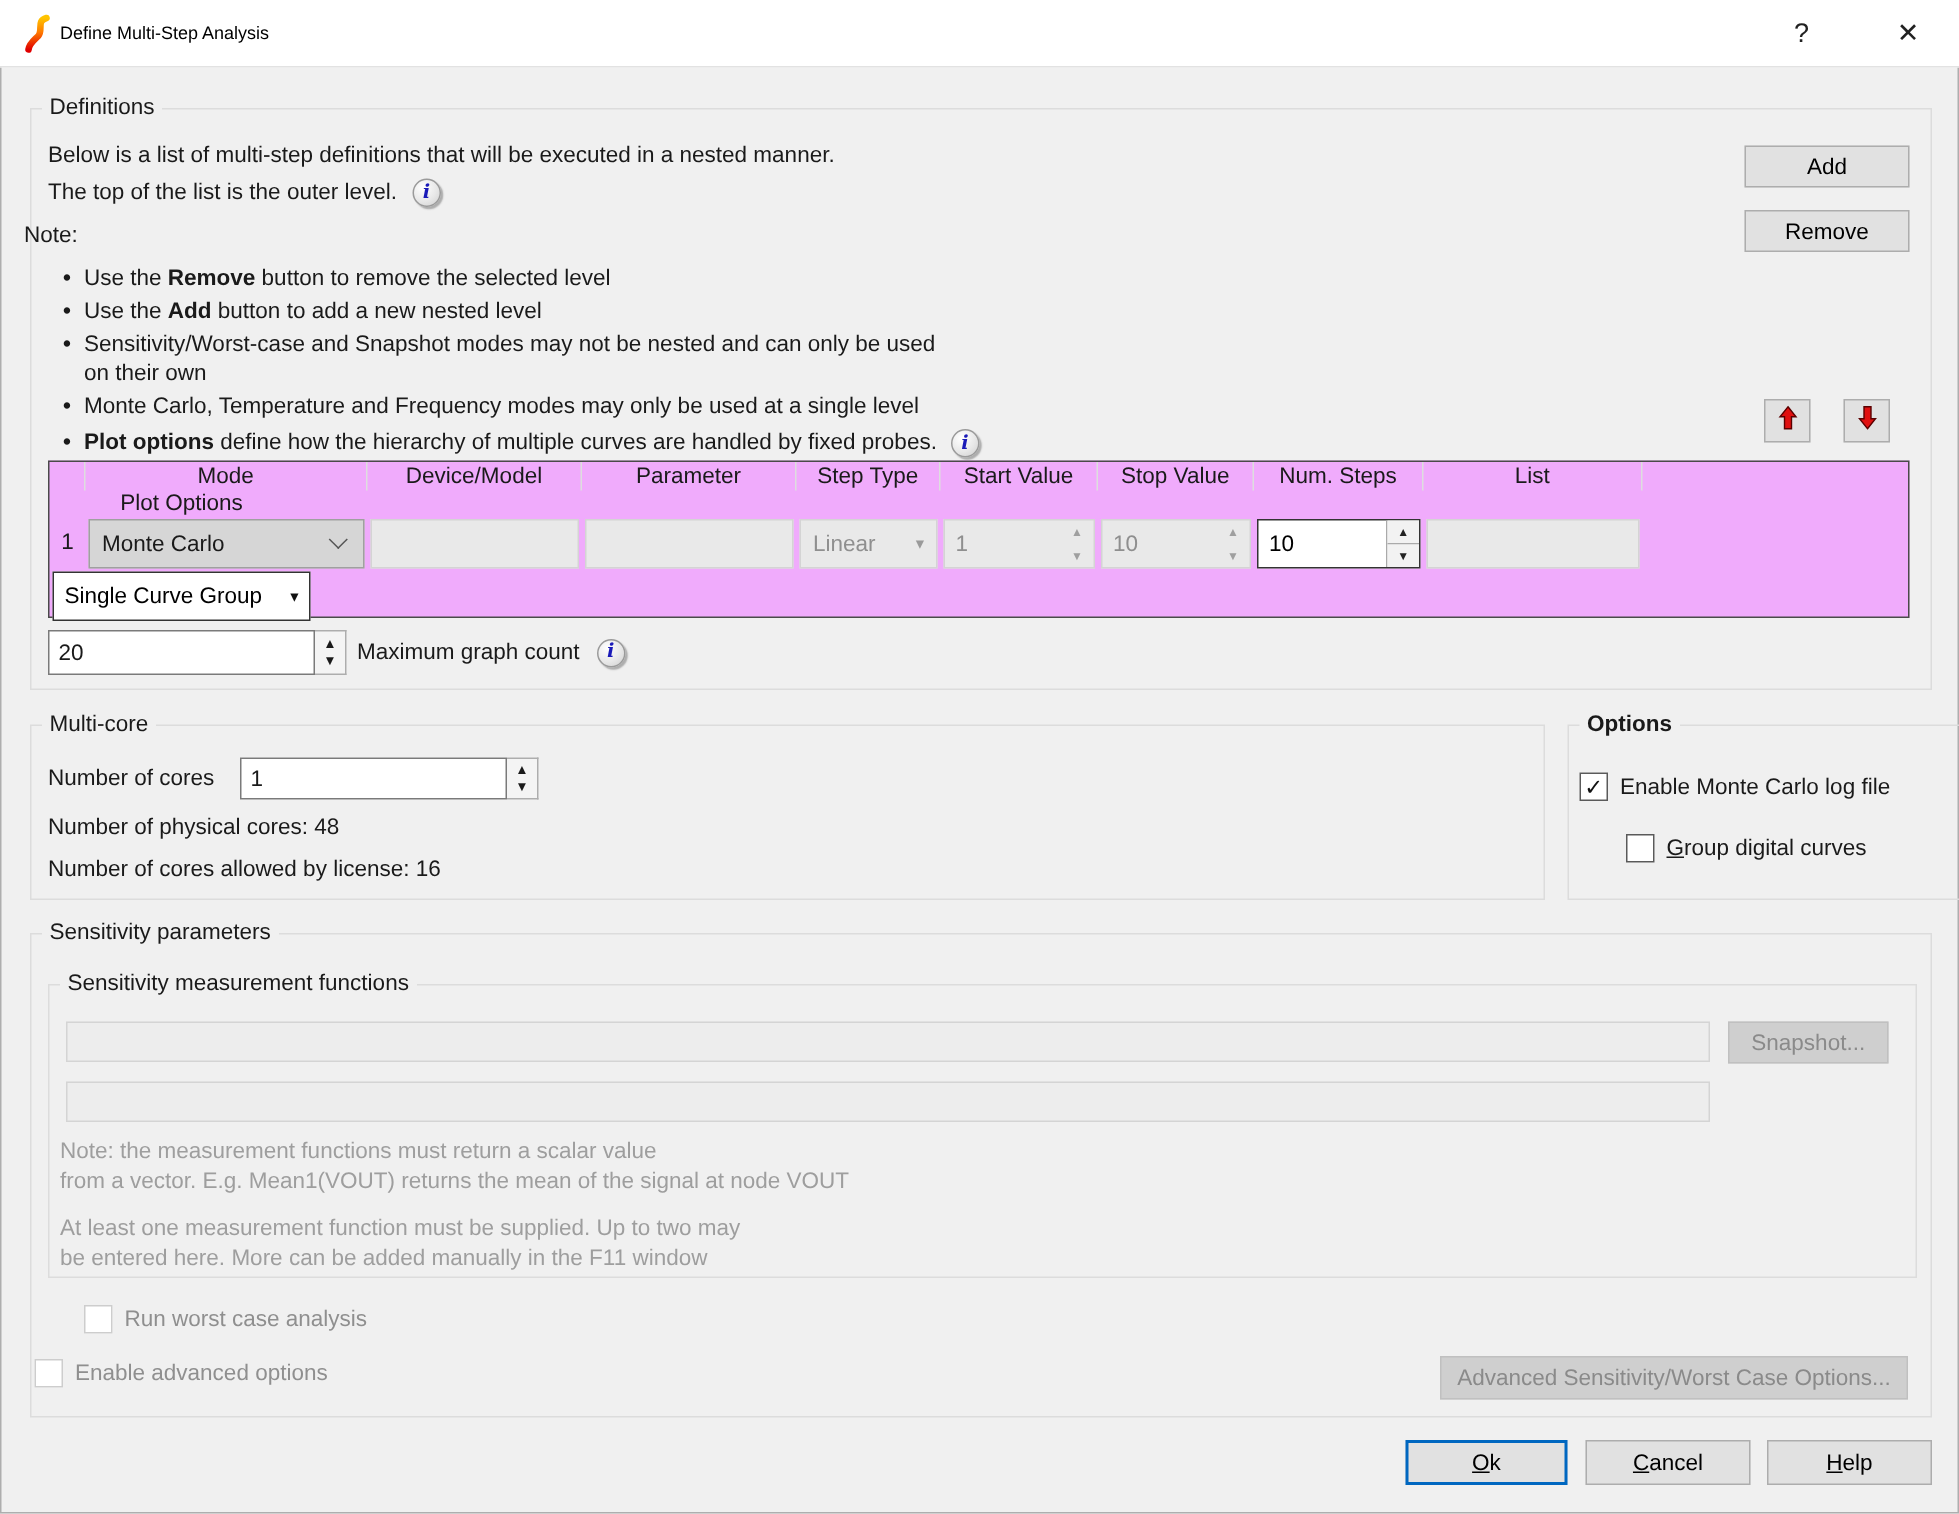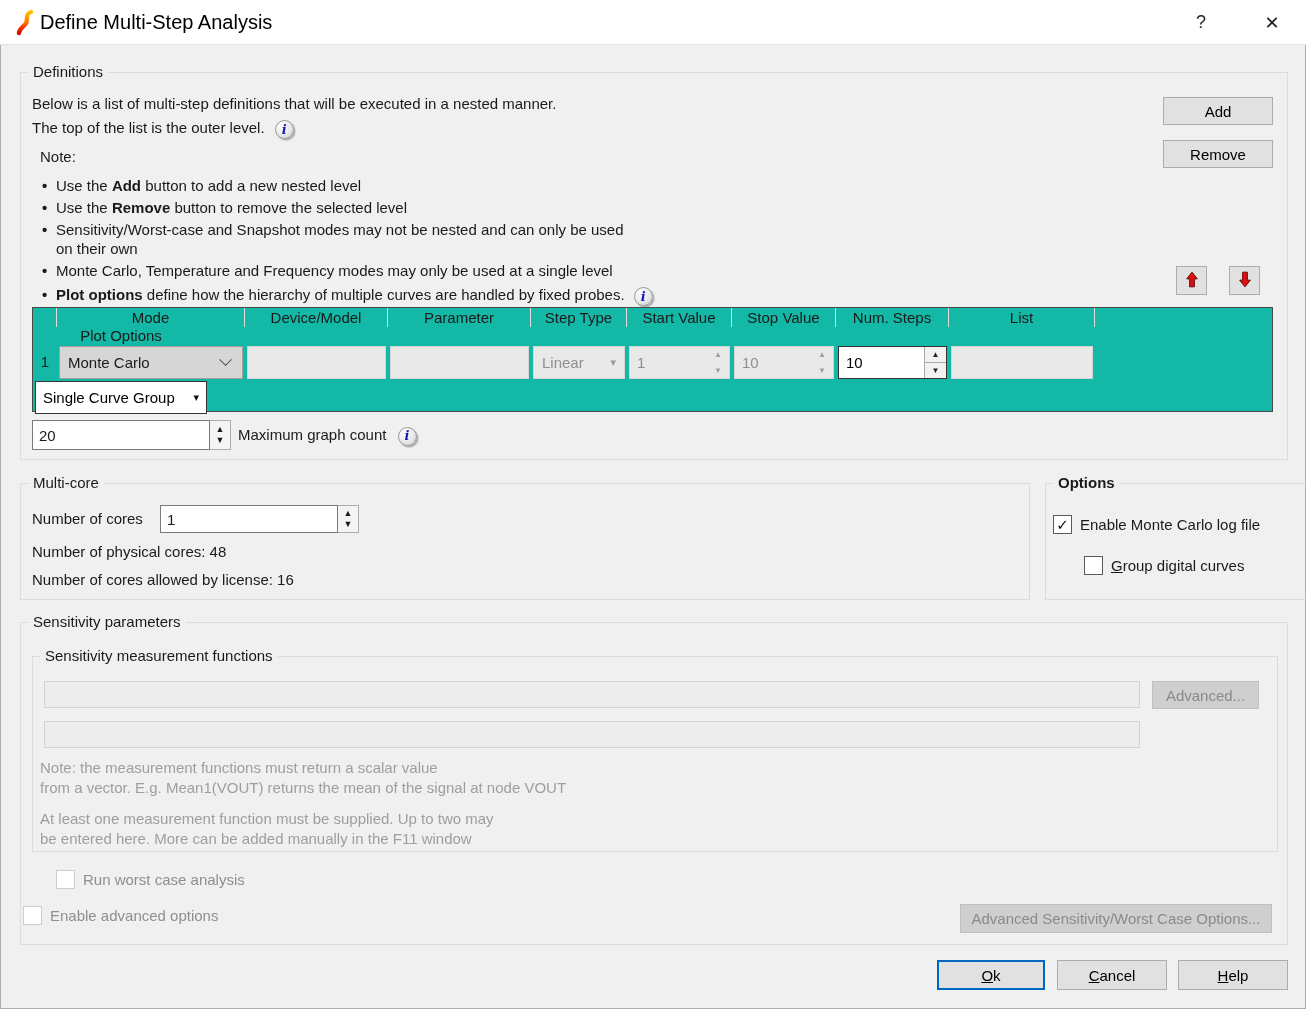--- a/index.html
+++ b/index.html
@@ -10,21 +10,21 @@
     font-size:15px; color:#1a1a1a;
     background:#f0f0f0;
     box-shadow: inset 0 0 0 1px #aeaeae;
     overflow:hidden;
   }
   .abs { position:absolute; }
 
   
   .titlebar { position:absolute; left:0; top:0; width:1306px; height:45px;
     background:#ffffff; border-bottom:1px solid #e2e2e2; }
-  .title-text { position:absolute; left:40px; top:0; height:45px; line-height:45px; font-size:20px; color:#000; }
+  .title-text { position:absolute; left:40px; top:0; height:45px; line-height:45px; font-size:12px; color:#000; }
   .cap-btn { position:absolute; top:0; height:45px; display:flex; align-items:center; justify-content:center;
     font-size:18px; color:#222; cursor:default; }
 
   
   .groupbox { position:absolute; border:1px solid #dcdcdc; background:transparent; }
   .legend { position:absolute; top:-10px; left:7px; background:#f0f0f0; padding:0 5px; font-size:15px; color:#1a1a1a; white-space:nowrap; }
 
   
   .btn { position:absolute; background:#e1e1e1; border:1px solid #adadad; color:#000;
     display:flex; align-items:center; justify-content:center; font-size:15px; }
@@ -42,21 +42,21 @@
 
   
   .bullets { position:absolute; left:42px; top:176px; width:700px; list-style:none; }
   .bullets li { line-height:19px; margin-bottom:3px; padding-left:14px; position:relative; }
   .bullets li::before { content:"•"; position:absolute; left:0; top:0; font-weight:bold; }
   .bullets li.spaced { margin-top:5px; }
   .b2 { display:block; }
 
   
   .step-table { position:absolute; left:32px; top:307px; width:1241px; height:105px;
-    border:1px solid #4a4a4a; background:#14b8a6; }
+    border:1px solid #4a4a4a; background:#f0abfc; }
   .thead, .trow { display:grid; grid-template-columns:24px 188px 143px 143px 96px 105px 104px 113px 146px; }
   .thead { height:37px; }
   .thead .th { display:flex; align-items:center; justify-content:center; border-right:1px solid #dedede; font-size:15px; }
   .thead .th:last-child { border-right:none; }
   .trow { height:37px; align-items:start; }
   .tcell { padding:1px 2px; height:35px; }
   .rownum { display:flex; align-items:center; justify-content:center; height:33px; font-size:15px; }
 
   .w { height:33px; display:flex; align-items:center; font-size:15px; }
   .w-empty { background:#e9e9e9; border:1px solid #d4d4d4; }
@@ -125,25 +125,25 @@
   <span class="legend">Definitions</span>
 </div>
 
 <div class="abs" style="left:32px; top:95px;">Below is a list of multi-step definitions that will be executed in a nested manner.</div>
 <div class="abs" style="left:32px; top:119px;">
   <span>The top of the list is the outer level.</span>
   <span class="info-icon" style="margin-left:6px;">
       <span>i</span>
     </span>
 </div>
-<div class="abs" style="left:40px; top:148px;">Note:</div>
+<div class="abs" style="left:16px; top:148px;">Note:</div>
 
 <ul class="bullets">
+  <li><span>Use the </span><b>Remove</b><span> button to remove the selected level</span></li>
   <li><span>Use the </span><b>Add</b><span> button to add a new nested level</span></li>
-  <li><span>Use the </span><b>Remove</b><span> button to remove the selected level</span></li>
   <li><span>Sensitivity/Worst-case and Snapshot modes may not be nested and can only be used</span><span class="b2">on their own</span></li>
   <li><span>Monte Carlo, Temperature and Frequency modes may only be used at a single level</span></li>
   <li class="spaced"><b>Plot options</b><span> define how the hierarchy of multiple curves are handled by fixed probes.</span>
     <span class="info-icon" style="margin-left:5px;">
         <span>i</span>
       </span></li>
 </ul>
 
 <div class="btn" style="left:1163px; top:97px; width:110px; height:28px;">
   <span>Add</span>
@@ -286,21 +286,21 @@
 <div class="groupbox" style="left:20px; top:622px; width:1268px; height:323px;">
   <span class="legend">Sensitivity parameters</span>
 </div>
 <div class="groupbox" style="left:32px; top:656px; width:1246px; height:196px;">
   <span class="legend">Sensitivity measurement functions</span>
 </div>
 
 <div class="field-dis" style="left:44px; top:681px; width:1096px; height:27px;"></div>
 <div class="field-dis" style="left:44px; top:721px; width:1096px; height:27px;"></div>
 <div class="btn disabled" style="left:1152px; top:681px; width:107px; height:28px;">
-  <span>Advanced...</span>
+  <span>Snapshot...</span>
 </div>
 
 <div class="abs graytext" style="left:40px; top:758px;">
   <span style="display:block;">Note: the measurement functions must return a scalar value</span>
   <span style="display:block;">from a vector. E.g. Mean1(VOUT) returns the mean of the signal at node VOUT</span>
 </div>
 <div class="abs graytext" style="left:40px; top:809px;">
   <span style="display:block;">At least one measurement function must be supplied. Up to two may</span>
   <span style="display:block;">be entered here. More can be added manually in the F11 window</span>
 </div>

